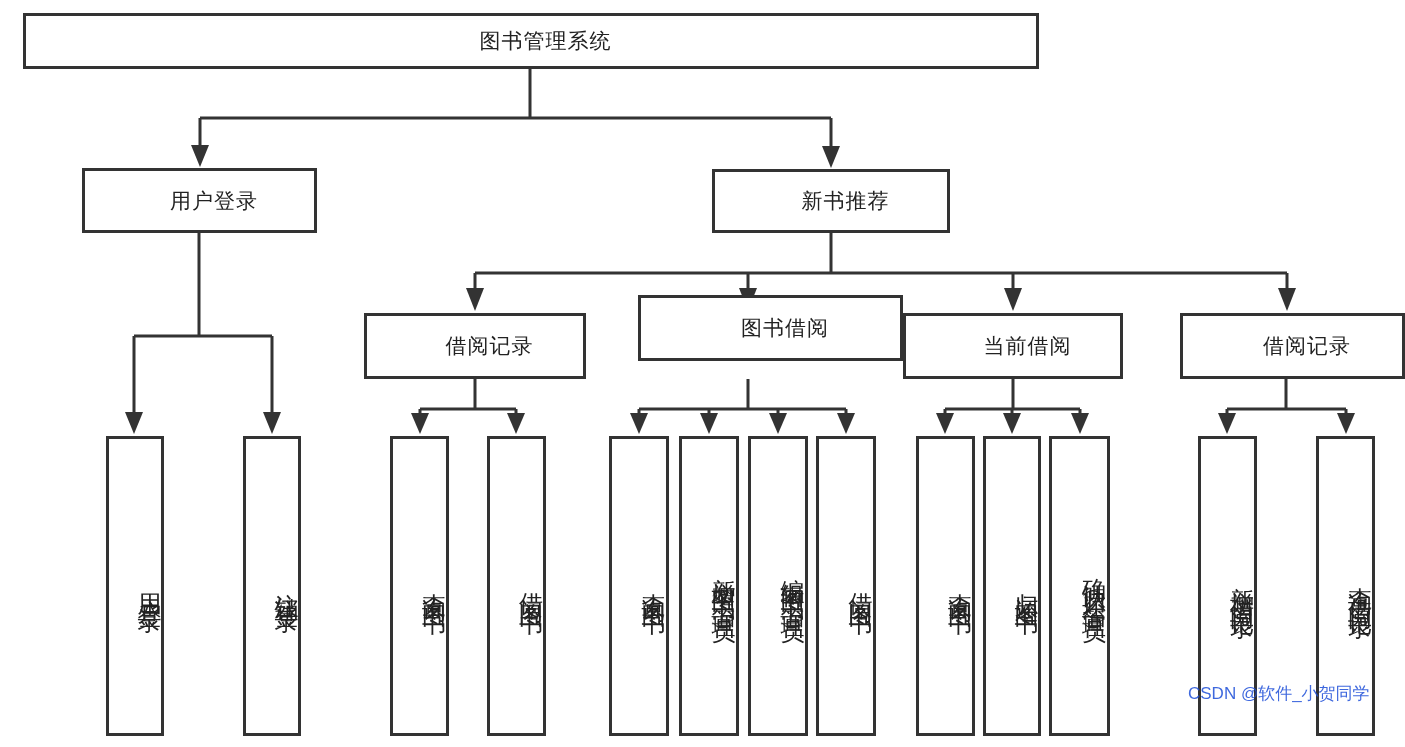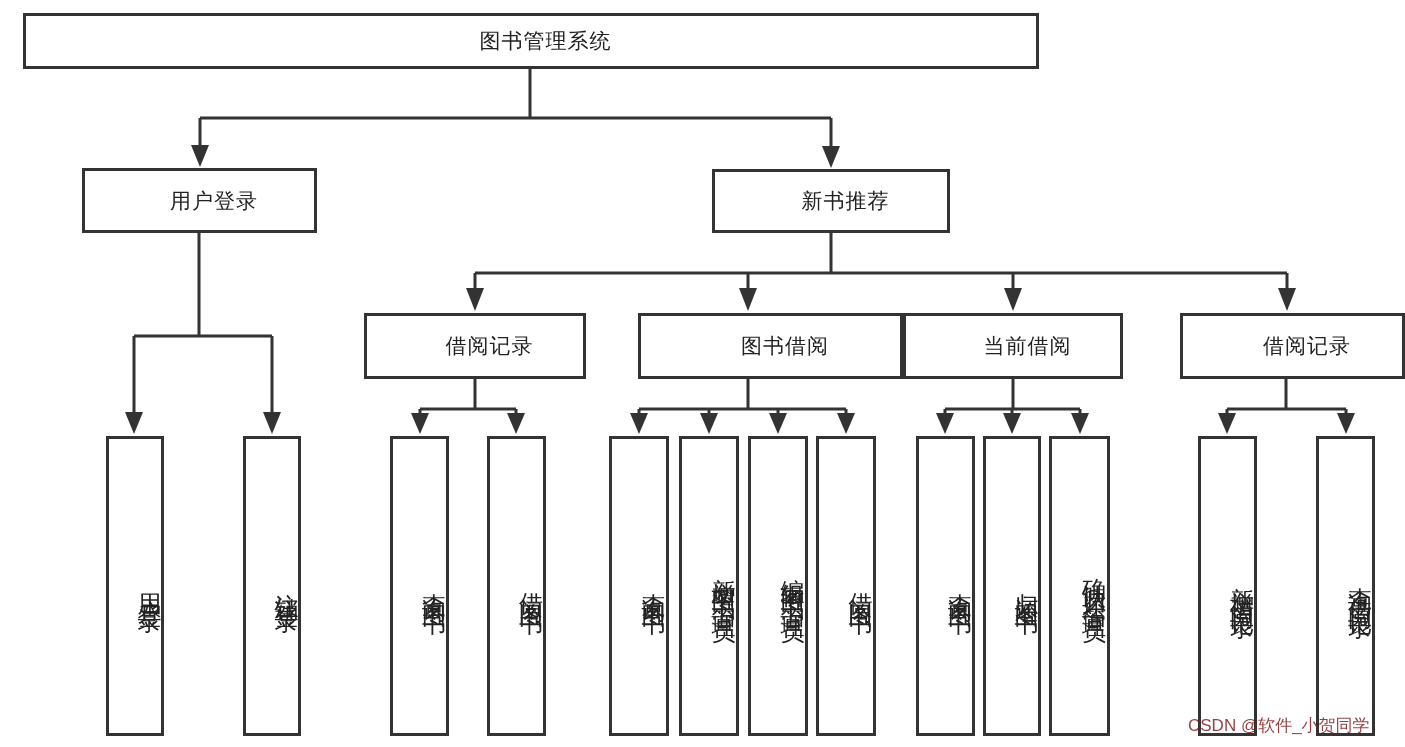--- a/index.html
+++ b/index.html
@@ -34,23 +34,23 @@
   .v-label{
     writing-mode:vertical-rl;
     text-orientation:mixed;
     font-size:24px;
     letter-spacing:6px;
     line-height:1;
     white-space:nowrap;
   }
   #watermark{
     position:absolute;
-    left:1188px;top:714px;
+    left:1188px;top:682px;
     font-size:17px;
-    color:#7f1d1d;
+    color:#1d4ed8;
     opacity:0.85;
     white-space:nowrap;
     z-index:5;
   }
   .node{z-index:2;}
 </style>
 </head>
 <body>
 
 <div id="canvas">
@@ -98,21 +98,21 @@
   <div class="node" style="left:82px;top:168px;width:235px;height:65px;">
     <span class="h-label">用户登录</span>
   </div>
   <div class="node" style="left:712px;top:169px;width:238px;height:64px;">
     <span class="h-label">新书推荐</span>
   </div>
 
   <div class="node" style="left:364px;top:313px;width:222px;height:66px;">
     <span class="h-label">借阅记录</span>
   </div>
-  <div class="node" style="left:638px;top:313px;width:265px;height:66px;">
+  <div class="node" style="left:638px;top:295px;width:265px;height:66px;">
     <span class="h-label">图书借阅</span>
   </div>
   <div class="node" style="left:903px;top:313px;width:220px;height:66px;">
     <span class="h-label">当前借阅</span>
   </div>
   <div class="node" style="left:1180px;top:313px;width:225px;height:66px;">
     <span class="h-label">借阅记录</span>
   </div>
 
   <div class="node leaf" style="left:106px;width:58px;">

